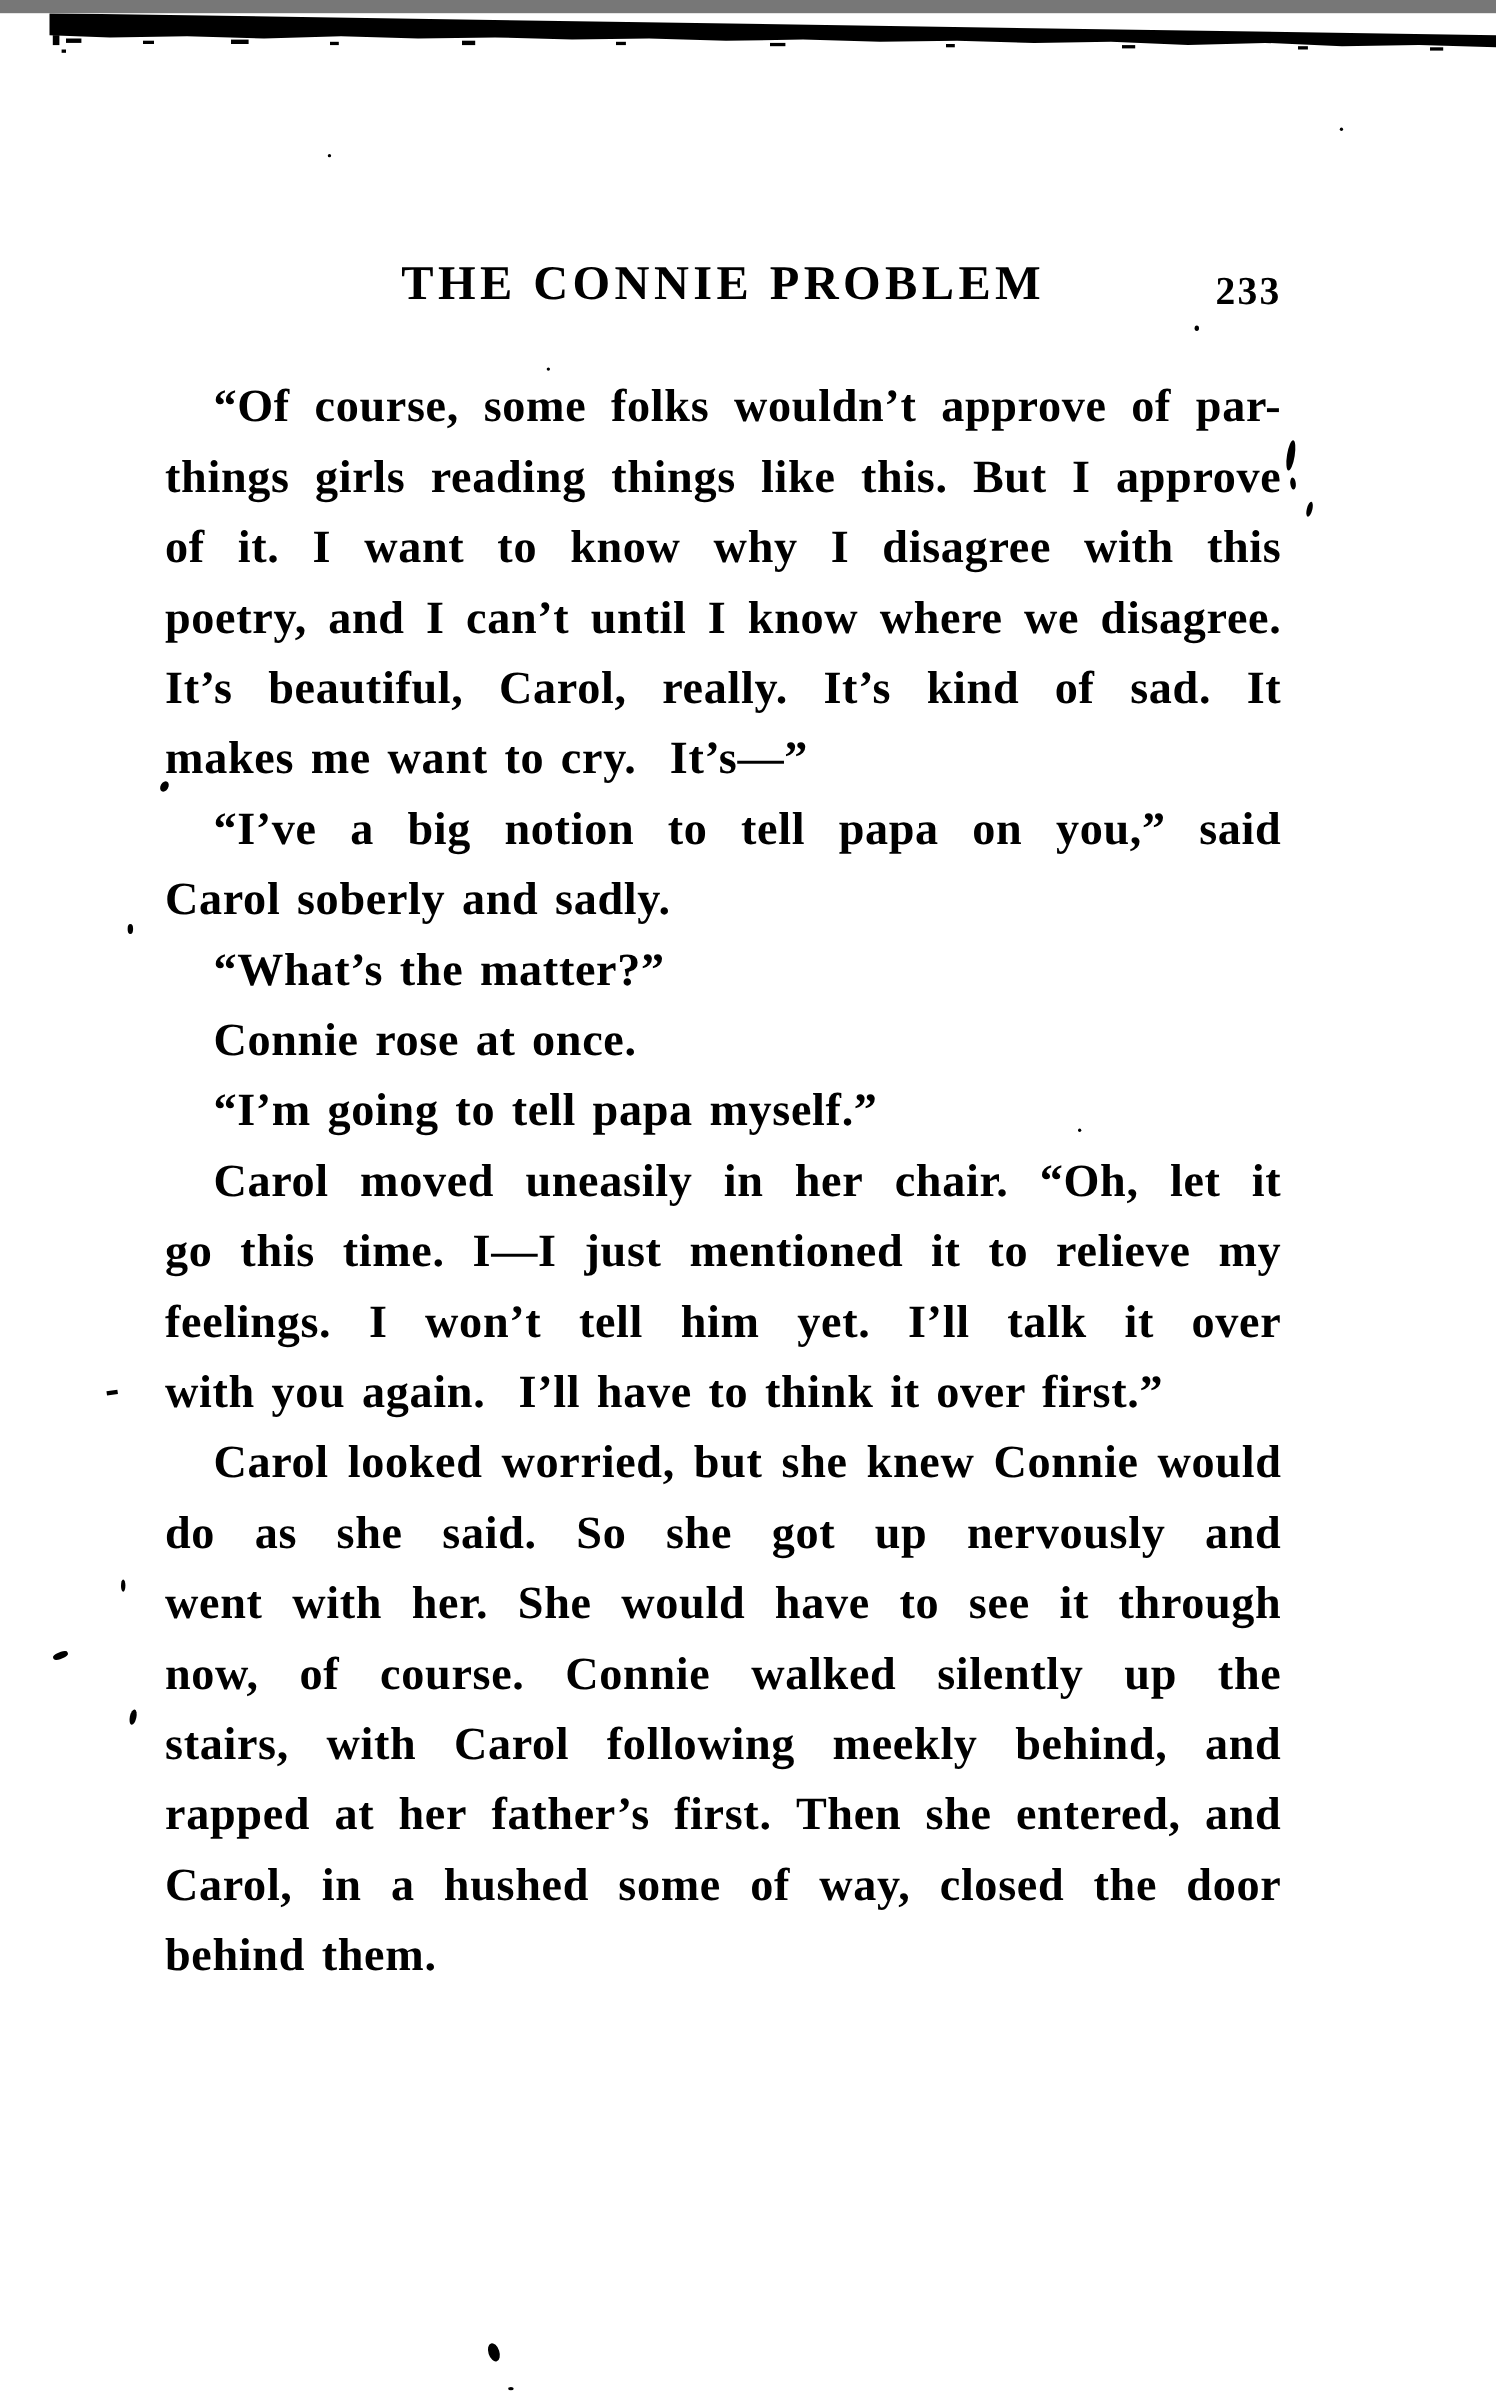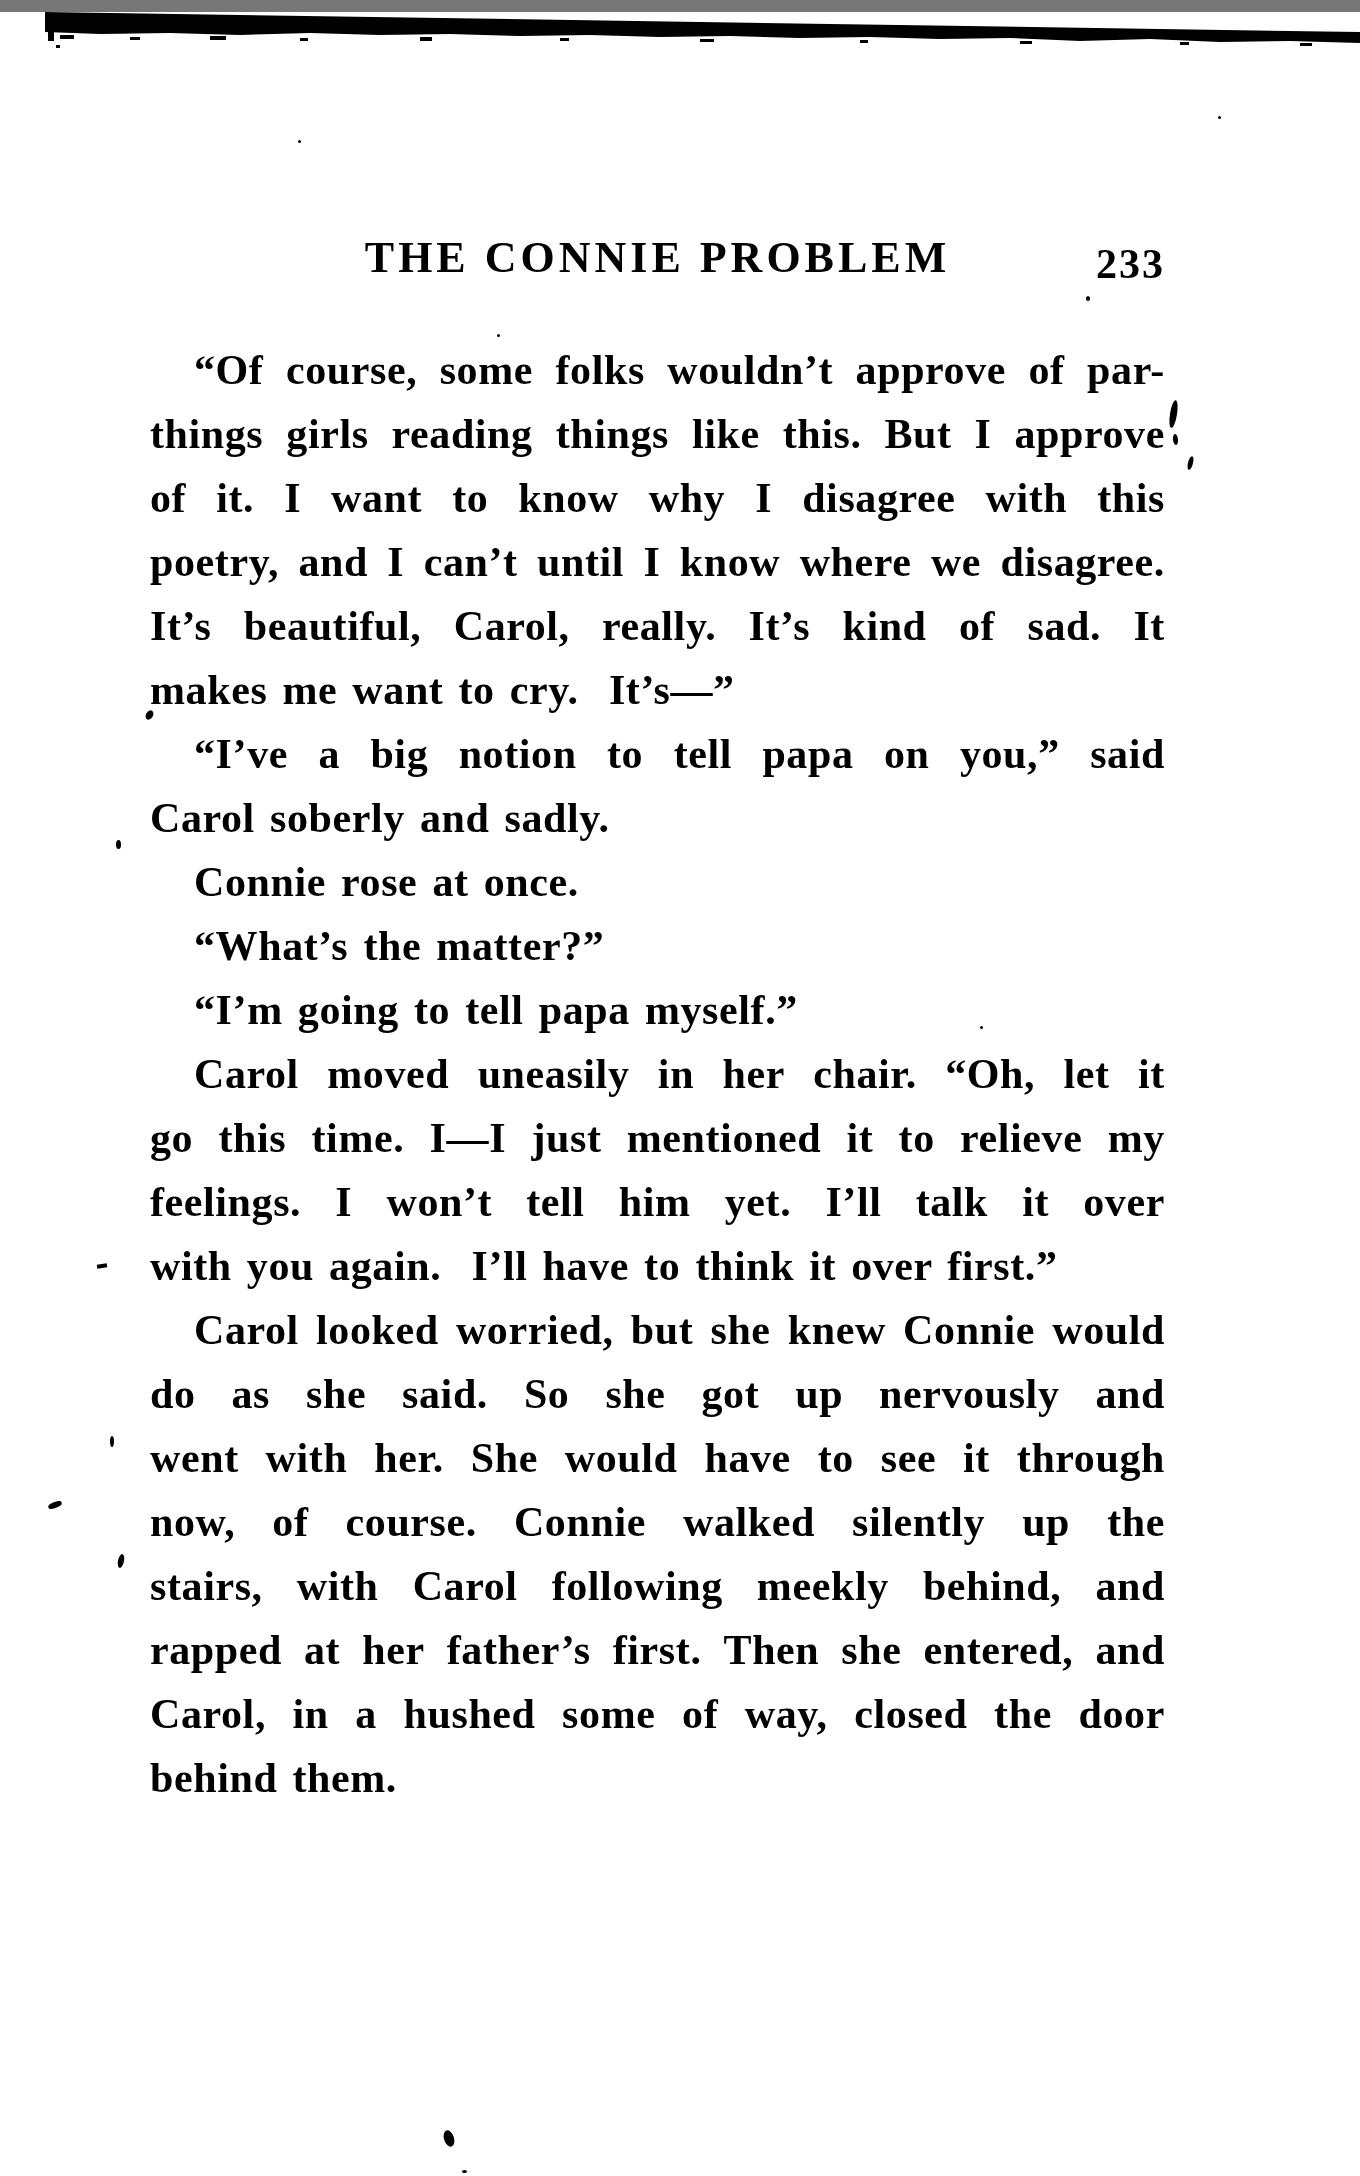--- a/index.html
+++ b/index.html
@@ -27,21 +27,21 @@
     text-align: center;
     font-size: 44px;
     font-weight: 700;
     letter-spacing: 4px;
     line-height: 48px;
     white-space: nowrap;
   }
   .folio {
     position: absolute;
     right: 0; top: 8px;
-    font-size: 42px;
+    font-size: 36px;
     font-weight: 700;
     line-height: 44px;
     letter-spacing: 2px;
   }
 
   .body-text {
     position: absolute;
     left: 150px; top: 326px;
     width: 1015px;
   }
@@ -158,22 +158,22 @@
         <span>big</span>
         <span>notion</span>
         <span>to</span>
         <span>tell</span>
         <span>papa</span>
         <span>on</span>
         <span>you,”</span>
         <span>said</span>
       </div>
       <div class="line">Carol soberly and sadly.</div>
+      <div class="line indent">“What’s the matter?”</div>
       <div class="line indent">Connie rose at once.</div>
-      <div class="line indent">“What’s the matter?”</div>
       <div class="line indent">“I’m going to tell papa myself.”</div>
       <div class="line justify indent">
         <span>Carol</span>
         <span>moved</span>
         <span>uneasily</span>
         <span>in</span>
         <span>her</span>
         <span>chair.</span>
         <span>“Oh,</span>
         <span>let</span>

